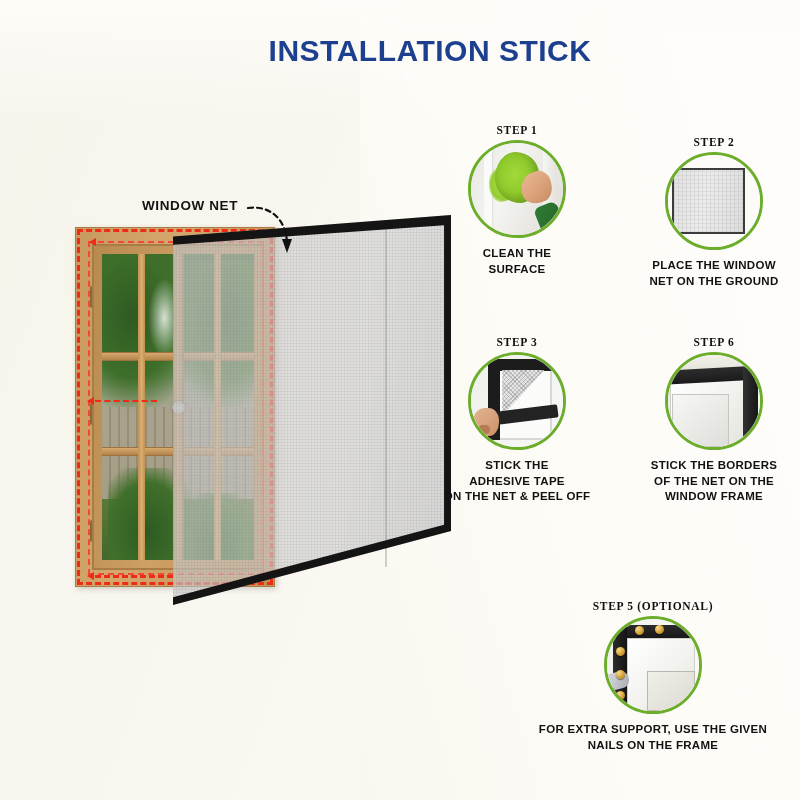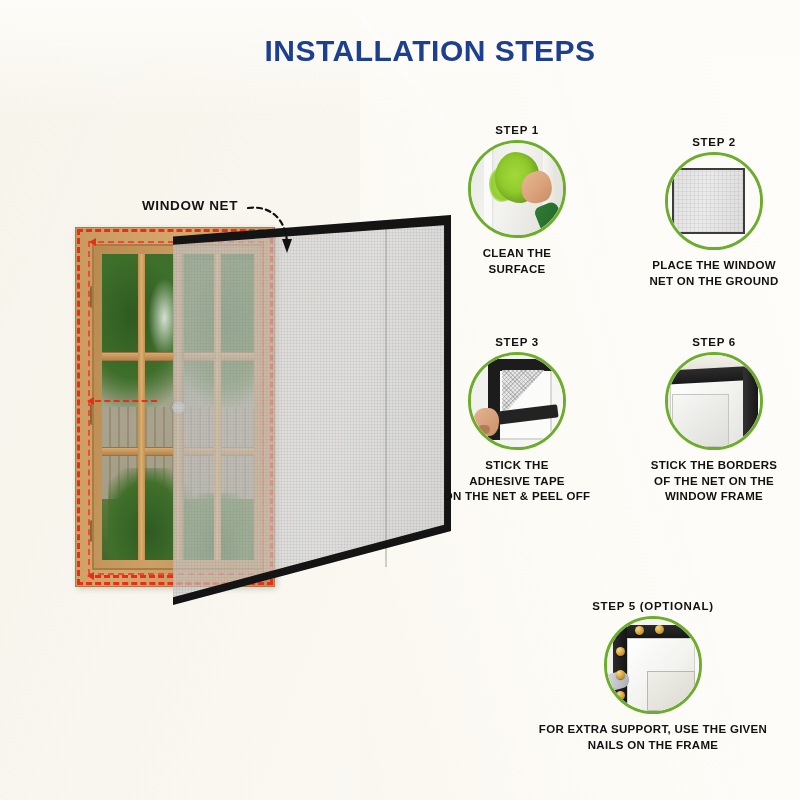--- a/index.html
+++ b/index.html
@@ -337,20 +337,21 @@
     position: absolute;
     width: 160px;
     text-align: center;
   }
   .step-title {
     font-size: 11.5px;
     font-weight: bold;
     color: #111;
     letter-spacing: 0.7px;
     margin-bottom: 4px;
+    font-family: Liberation Serif, serif;
   }
   .circle {
     width: 98px; height: 98px;
     margin: 0 auto;
     border-radius: 50%;
     border: 3.5px solid #6cae2c;
     overflow: hidden;
     position: relative;
     background: #f2f2f0;
   }
@@ -555,21 +556,21 @@
 <body>
 
 <div id="infographic">
 
   <div class="bg-wall-left"></div>
   <div class="bg-wall-right"></div>
   <div class="bg-ceiling"></div>
   <div class="bg-seam"></div>
 
 
-  <div class="title">INSTALLATION STEPS</div>
+  <div class="title">INSTALLATION STICK</div>
 
   <div class="hero">
 
     <div class="window-outer">
       <div class="hinge hinge1"></div>
       <div class="hinge hinge2"></div>
       <div class="hinge hinge3"></div>
       <div class="window-inner">
         <div class="glass-area">
           <div class="foliage-a"></div>

